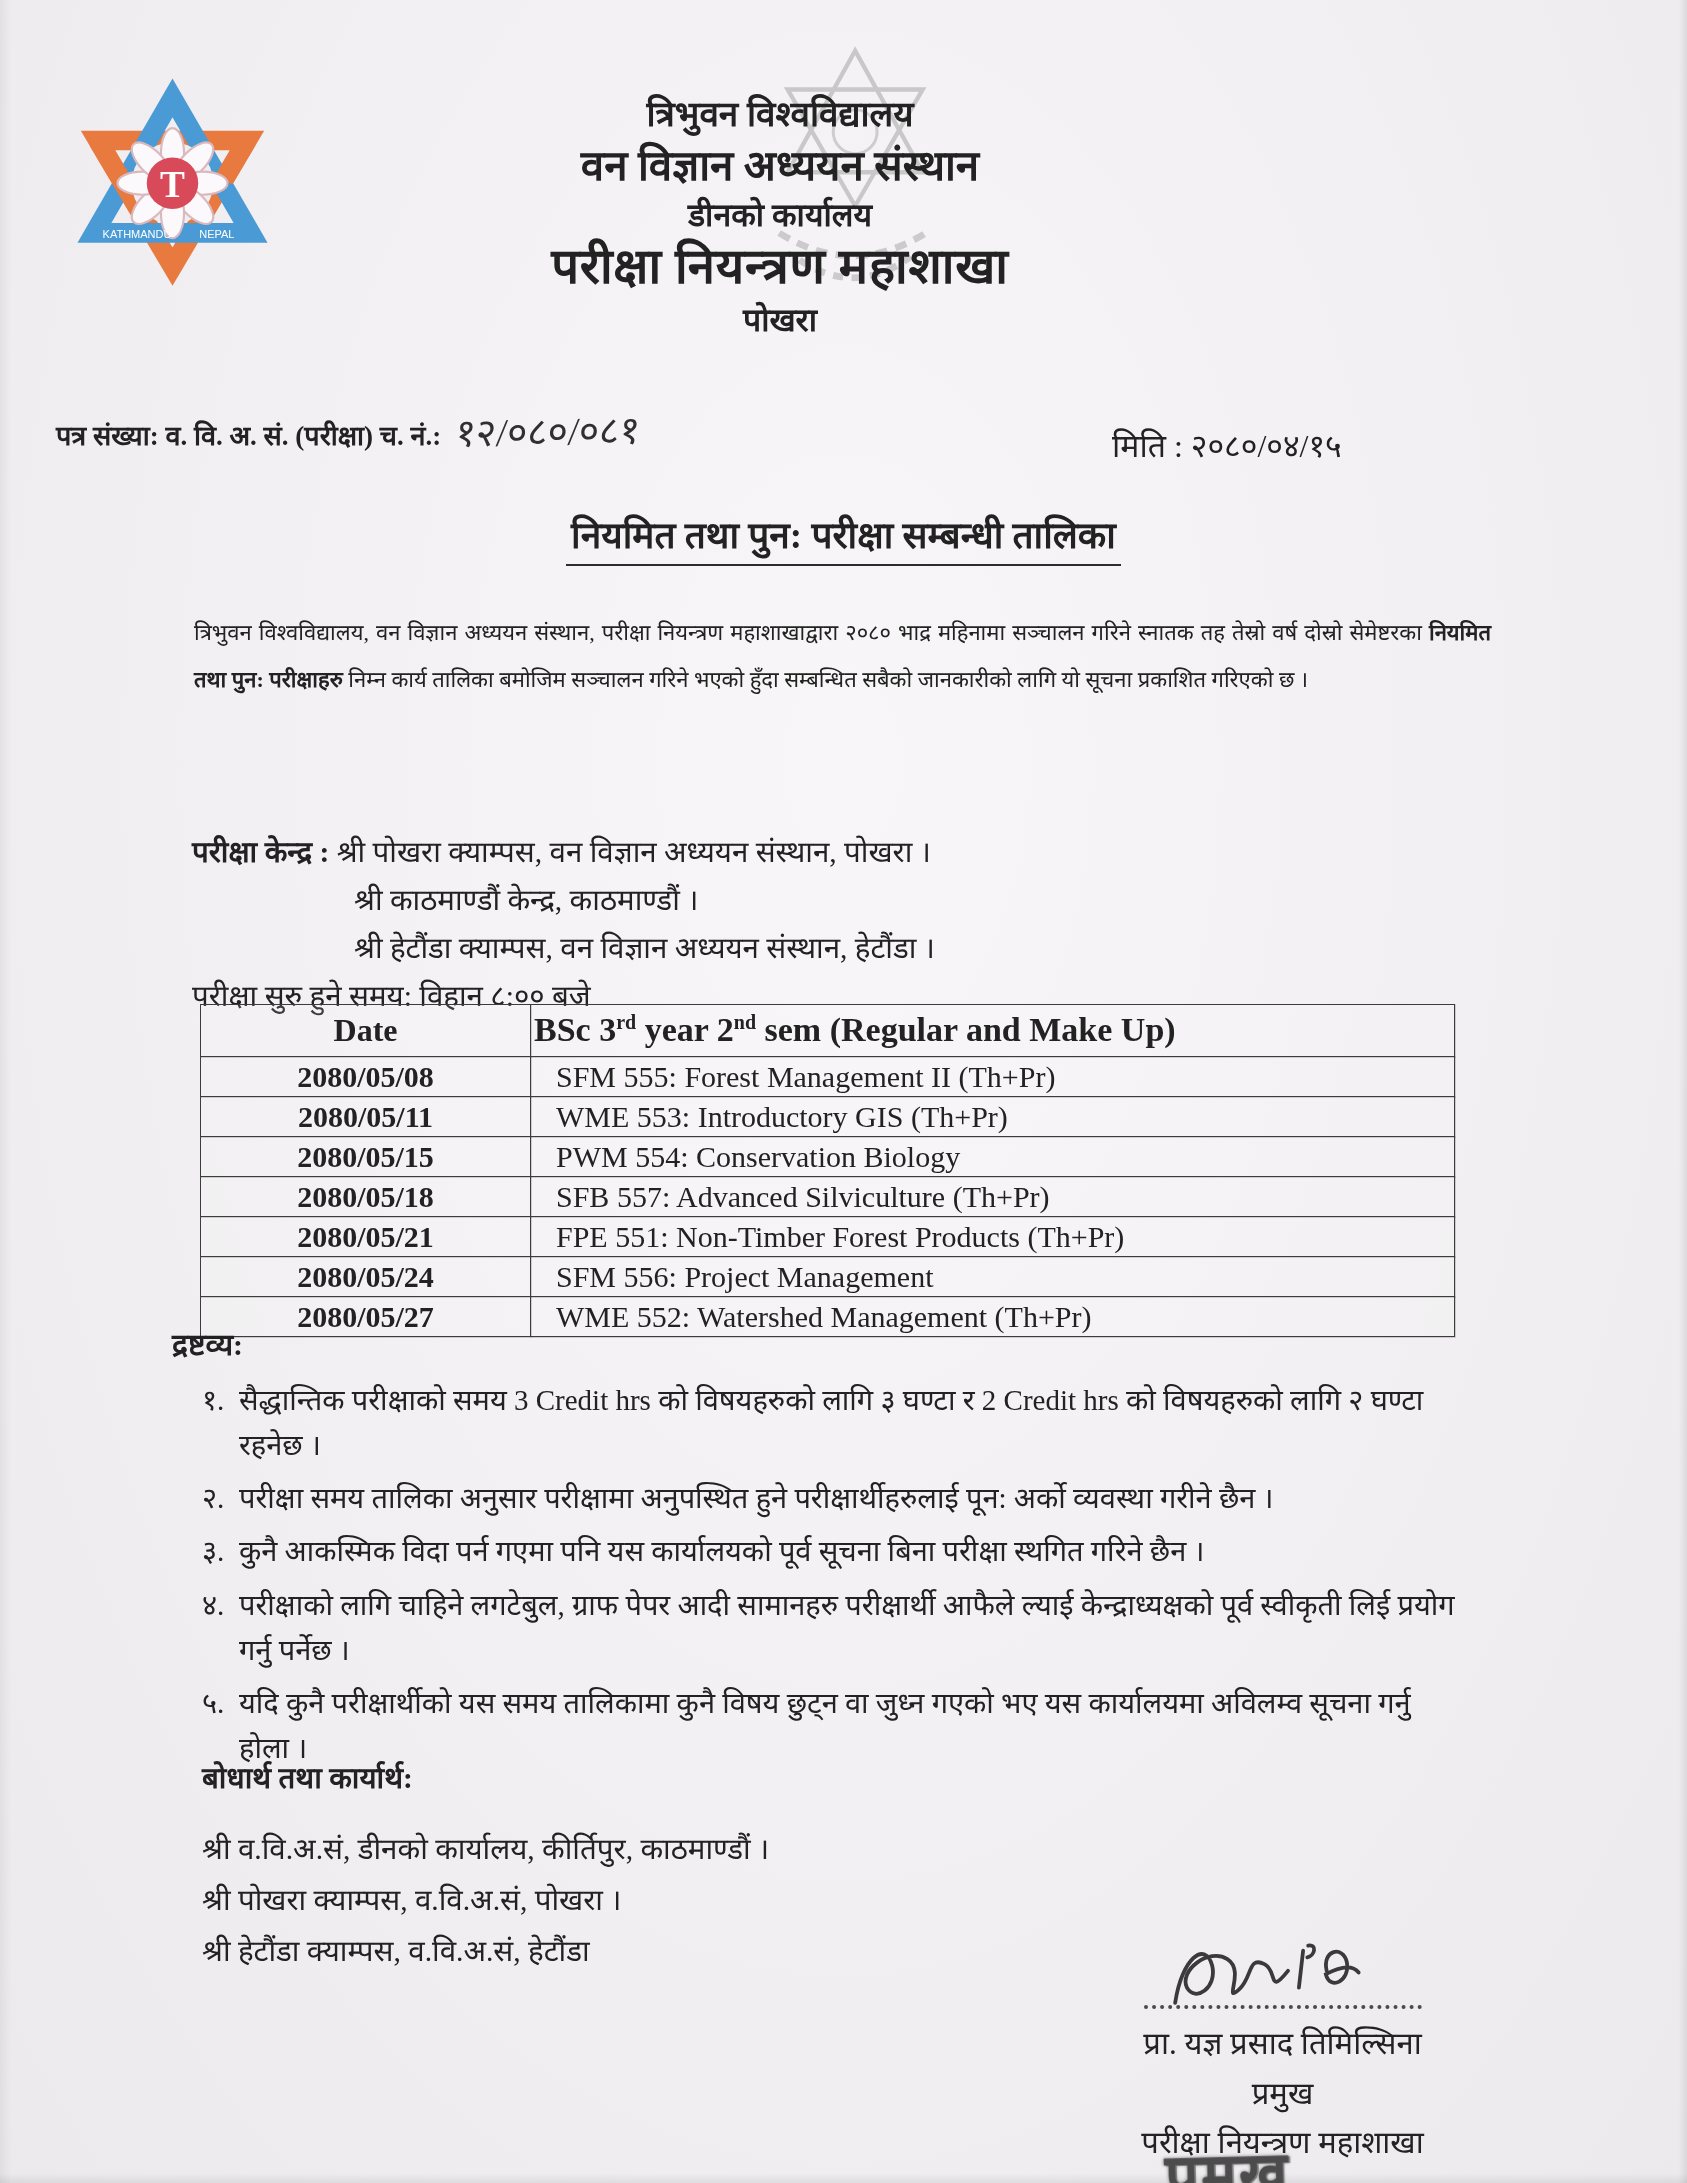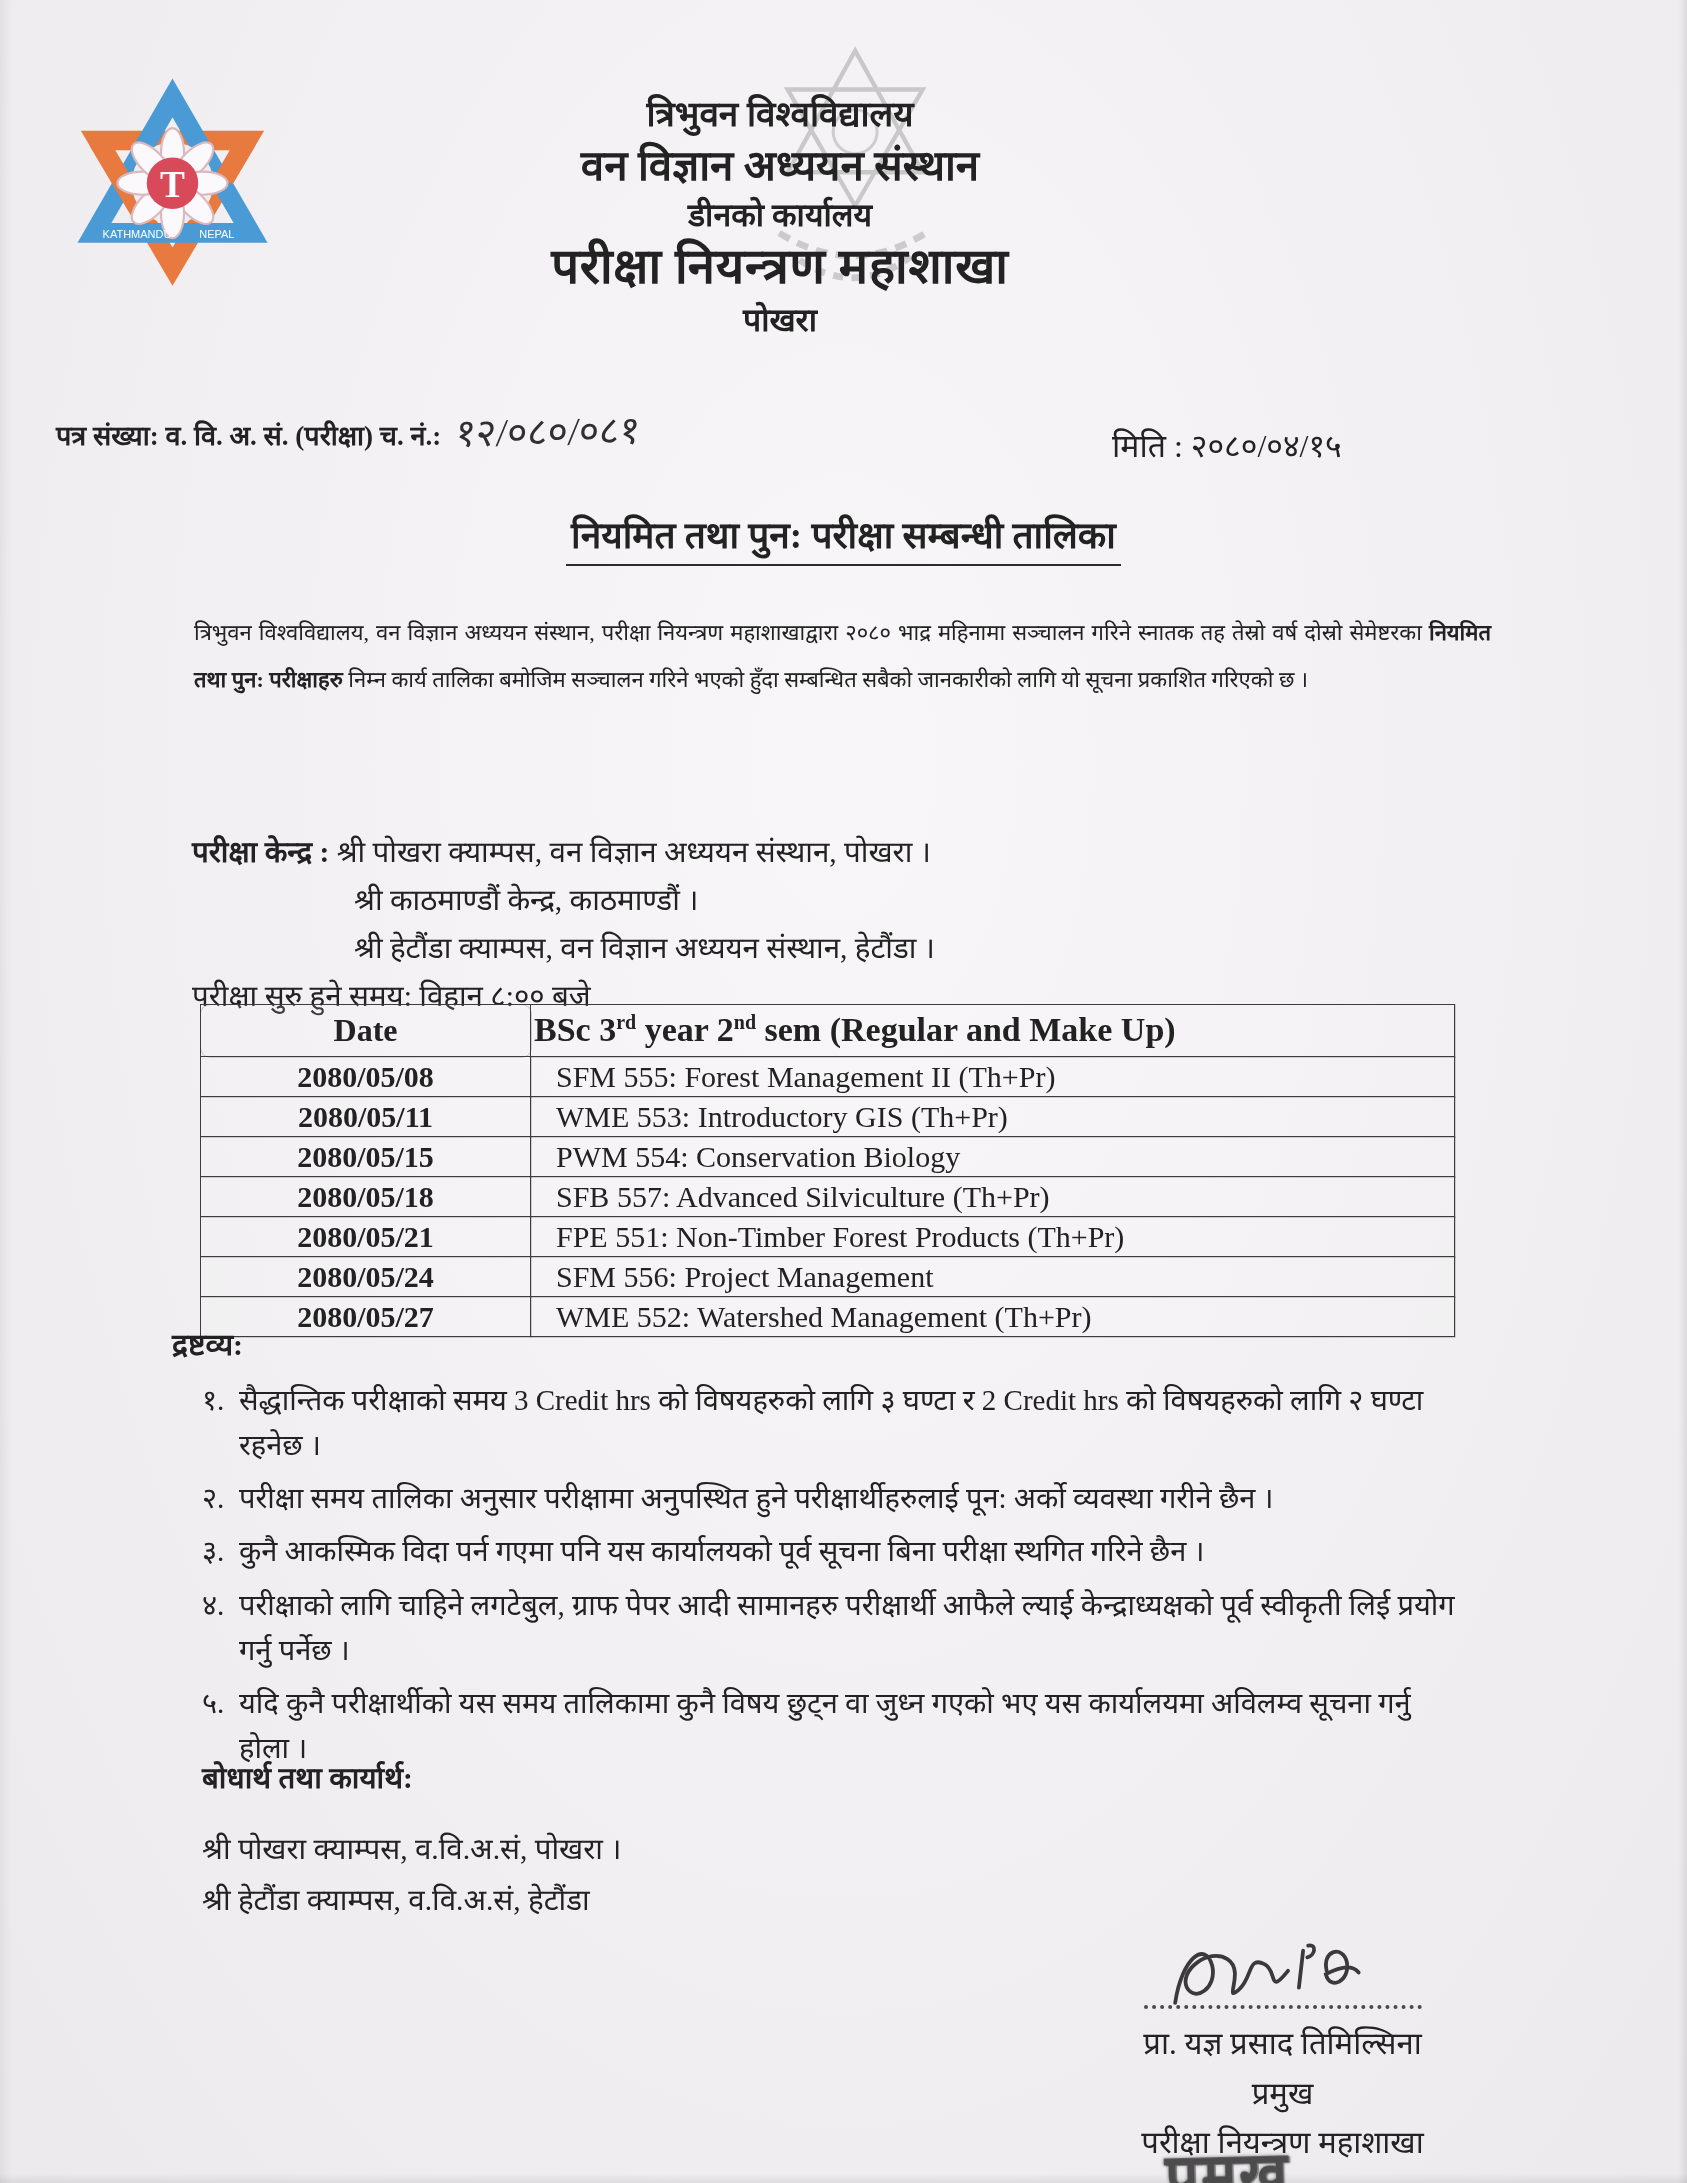--- a/index.html
+++ b/index.html
@@ -42,21 +42,21 @@
   .body-para{position:absolute;left:194px;top:609px;width:1297px;font-size:22px;line-height:47px;text-align:justify;z-index:1;}
   .body-bold{font-weight:bold;}
 
   .centers{position:absolute;left:192px;top:828px;width:1181px;font-size:29.5px;line-height:48px;z-index:1;}
   .centers .lbl{font-weight:bold;}
   .center-indent{padding-left:162px;}
 
   
   .schedule-table{position:absolute;left:200px;top:1004px;width:1255px;border-collapse:collapse;z-index:1;background:rgba(255,255,255,0.12);}
   .schedule-table th,.schedule-table td{border:1.7px solid #3c3c3c;box-shadow:0 0 0 0.8px rgba(60,60,60,.25);}
-  .th-date{width:327px;font-size:32px;font-weight:bold;text-align:center;height:49px;border-radius:9px;}
+  .th-date{width:327px;font-size:32px;font-weight:bold;text-align:center;height:49px;}
   .th-prog{font-size:34px;font-weight:bold;text-align:left;padding-left:3px;}
   .th-prog sup{font-size:20px;}
   .c-date{font-size:30px;font-weight:bold;text-align:center;height:37px;}
   .c-subj{font-size:30px;text-align:left;padding-left:25px;}
 
   
   .notes{position:absolute;left:172px;top:1323px;width:1333px;z-index:1;}
   .notes-heading{font-size:30px;font-weight:bold;margin-bottom:13.5px;}
   .note-item{display:flex;align-items:flex-start;margin:0 0 8.4px 30px;}
   .note-num{font-size:29px;width:37px;flex:0 0 37px;line-height:45px;}
@@ -218,20 +218,21 @@
           <span class="note-num">५.</span>
           <span class="note-text">यदि कुनै परीक्षार्थीको यस समय तालिकामा कुनै विषय छुट्न वा जुध्न गएको भए यस कार्यालयमा अविलम्व सूचना गर्नु होला ।</span>
         </div>
       </div>
   </div>
 
   <div class="cc-block">
     <div class="cc-heading">बोधार्थ तथा कार्यार्थ:</div>
     <div>
 
+        <div class="cc-line">श्री व.वि.अ.सं, डीनको कार्यालय, कीर्तिपुर, काठमाण्डौं ।</div>
 
         <div class="cc-line">श्री पोखरा क्याम्पस, व.वि.अ.सं, पोखरा ।</div>
 
         <div class="cc-line">श्री हेटौंडा क्याम्पस, व.वि.अ.सं, हेटौंडा</div>
 
       </div>
   </div>
 
   <div class="sign-block">
     <svg class="sig-draw" width="287" height="101" viewBox="0 0 340 120">

